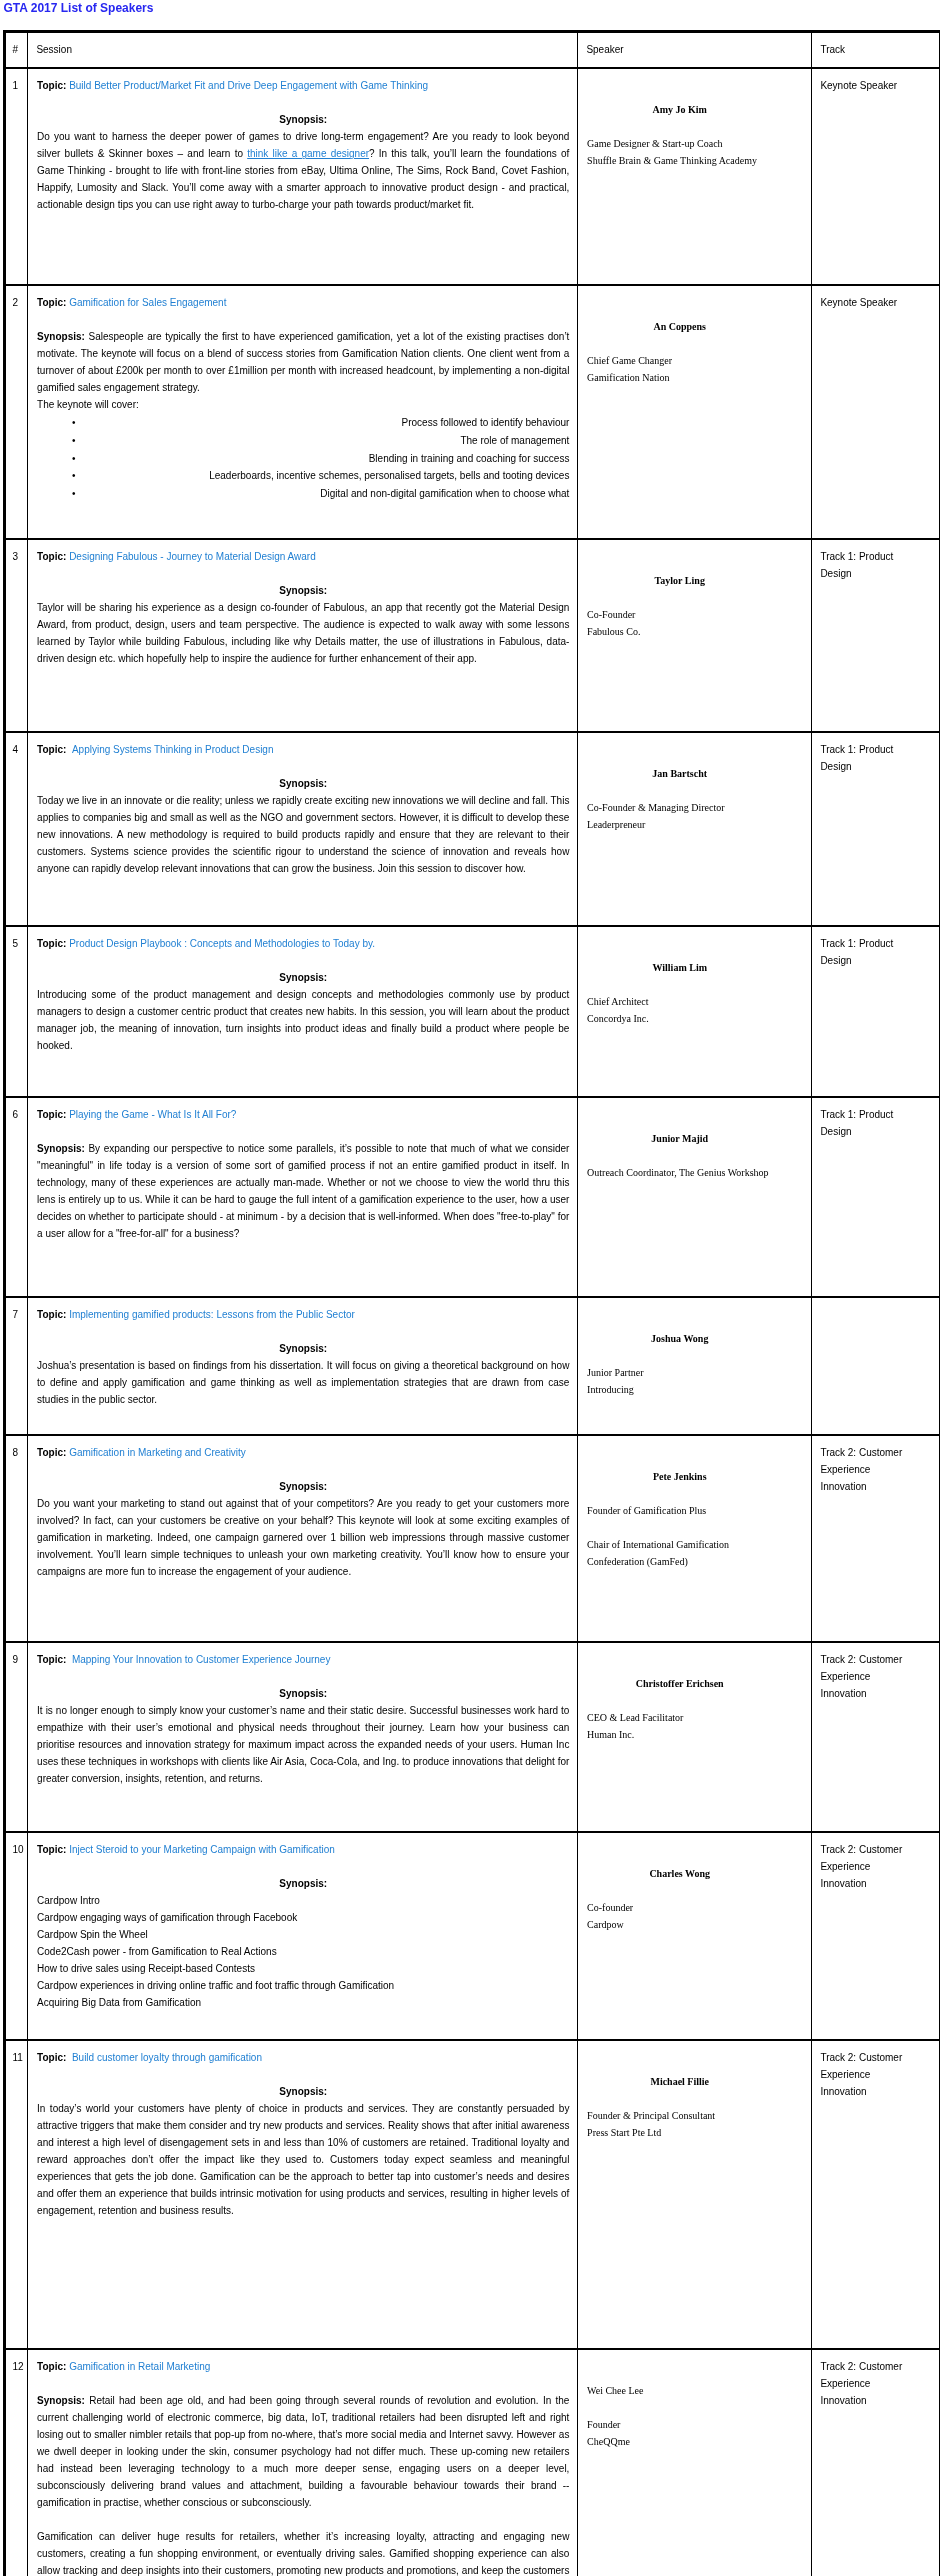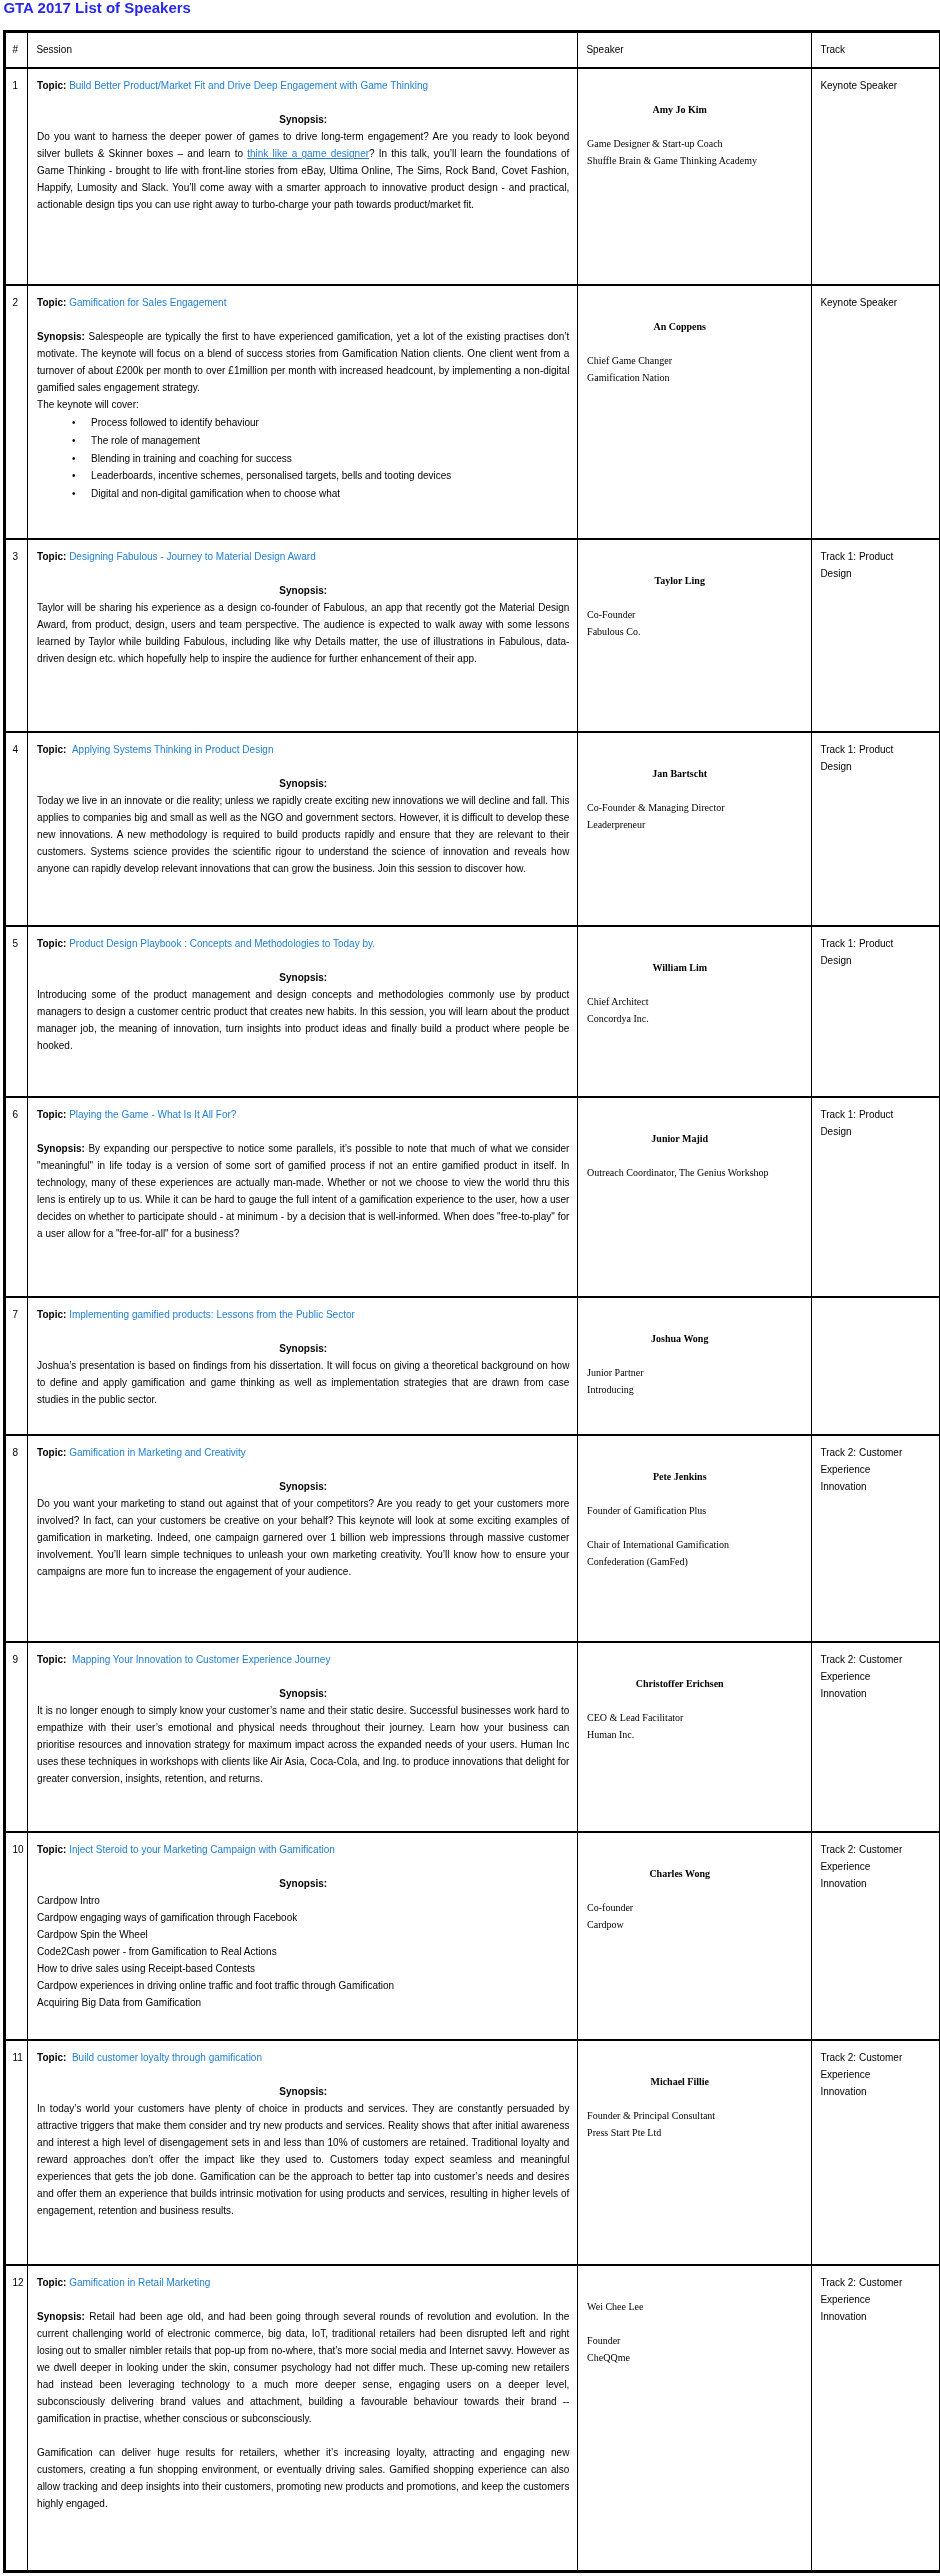--- a/index.html
+++ b/index.html
@@ -1,17 +1,17 @@
 <!DOCTYPE html>
 <html style="font-size:10.8px"><head>
 <meta charset="utf-8">
 <style>
   html,body{margin:0;padding:0;background:#ffffff;}
   body{width:941px;font-family:"Liberation Sans","DejaVu Sans",sans-serif;color:#000;}
-  .doc-title{color:#2727f0;font-weight:bold;font-size:15px;padding:2px 0 0 3.4px;line-height:12px;}
+  .doc-title{color:#2727f0;font-weight:bold;font-size:12px;padding:2px 0 0 3.4px;line-height:12px;}
   table.speakers{border-collapse:collapse;table-layout:fixed;width:936px;margin:16px 0 0 3.4px;border:3.4px solid #000;}
   col.c-num{width:23px;}
   col.c-session{width:550px;}
   col.c-speaker{width:234px;}
   col.c-track{width:129px;}
   th,td{border:1.3px solid #000;vertical-align:top;font-size:10px;font-weight:normal;text-align:left;}
   tr{border-top:2.7px solid #000;}
   thead tr{border-top:none;}
   th{padding:9.4px 6.7px 9.4px 8px;line-height:15px;}
   th.h-num{padding-left:6px;}
@@ -19,21 +19,21 @@
   td.num{padding:8.7px 2px 4px 6px;}
   td.session{padding:8.7px 8px 8px 8.7px;}
   td.speaker{padding:32px 39px 8px 8.7px;font-family:Liberation Serif, serif;}
   td.track{padding:8.7px 35px 8px 8px;}
   .topic b,.lead,.sname{font-weight:bold;text-align:center;}
   .tlink{color:#1f7fd2;cursor:pointer;margin-top:10px;}
   .ulink{color:#1f7fd2;text-decoration:underline;cursor:pointer;}
   .p{margin:0;}
   .j{text-align:justify;}
   .gap{height:17px;}
-  .bullet{position:relative;padding-left:54px;margin:0.7px 0;}
+  .bullet{position:relative;padding-left:54px;margin:0.7px 0;text-align:right;}
   .bullet::before{content:"\2022";position:absolute;left:35px;top:0;}
 </style>
 </head>
 <body>
 
 <div class="doc-title">GTA 2017 List of Speakers</div>
 
 <table class="speakers">
   <colgroup>
     <col class="c-num">
@@ -213,21 +213,21 @@
           <div class="p">Acquiring Big Data from Gamification</div>
         </td>
         <td class="speaker">
           <div class="sname p">Charles Wong</div>
           <div class="sline p">&nbsp;</div>
           <div class="sline p">Co-founder</div>
           <div class="sline p">Cardpow</div>
         </td>
         <td class="track">Track 2: Customer Experience Innovation</td>
       </tr>
-      <tr style="height: 225px;">
+      <tr style="height: 309px;">
         <td class="num">11</td>
         <td class="session">
           <div class="topic p"><b>Topic:</b> <span class="tlink">&nbsp;Build customer loyalty through gamification</span></div>
           <div class="gap">&nbsp;</div>
           <div class="lead p">Synopsis:</div>
           <div class="p j">In today’s world your customers have plenty of choice in products and services. They are constantly persuaded by attractive triggers that make them consider and try new products and services. Reality shows that after initial awareness and interest a high level of disengagement sets in and less than 10% of customers are retained. Traditional loyalty and reward approaches don’t offer the impact like they used to. Customers today expect seamless and meaningful experiences that gets the job done. Gamification can be the approach to better tap into customer’s needs and desires and offer them an experience that builds intrinsic motivation for using products and services, resulting in higher levels of engagement, retention and business results.</div>
         </td>
         <td class="speaker">
           <div class="sname p">Michael Fillie</div>
           <div class="sline p">&nbsp;</div>

